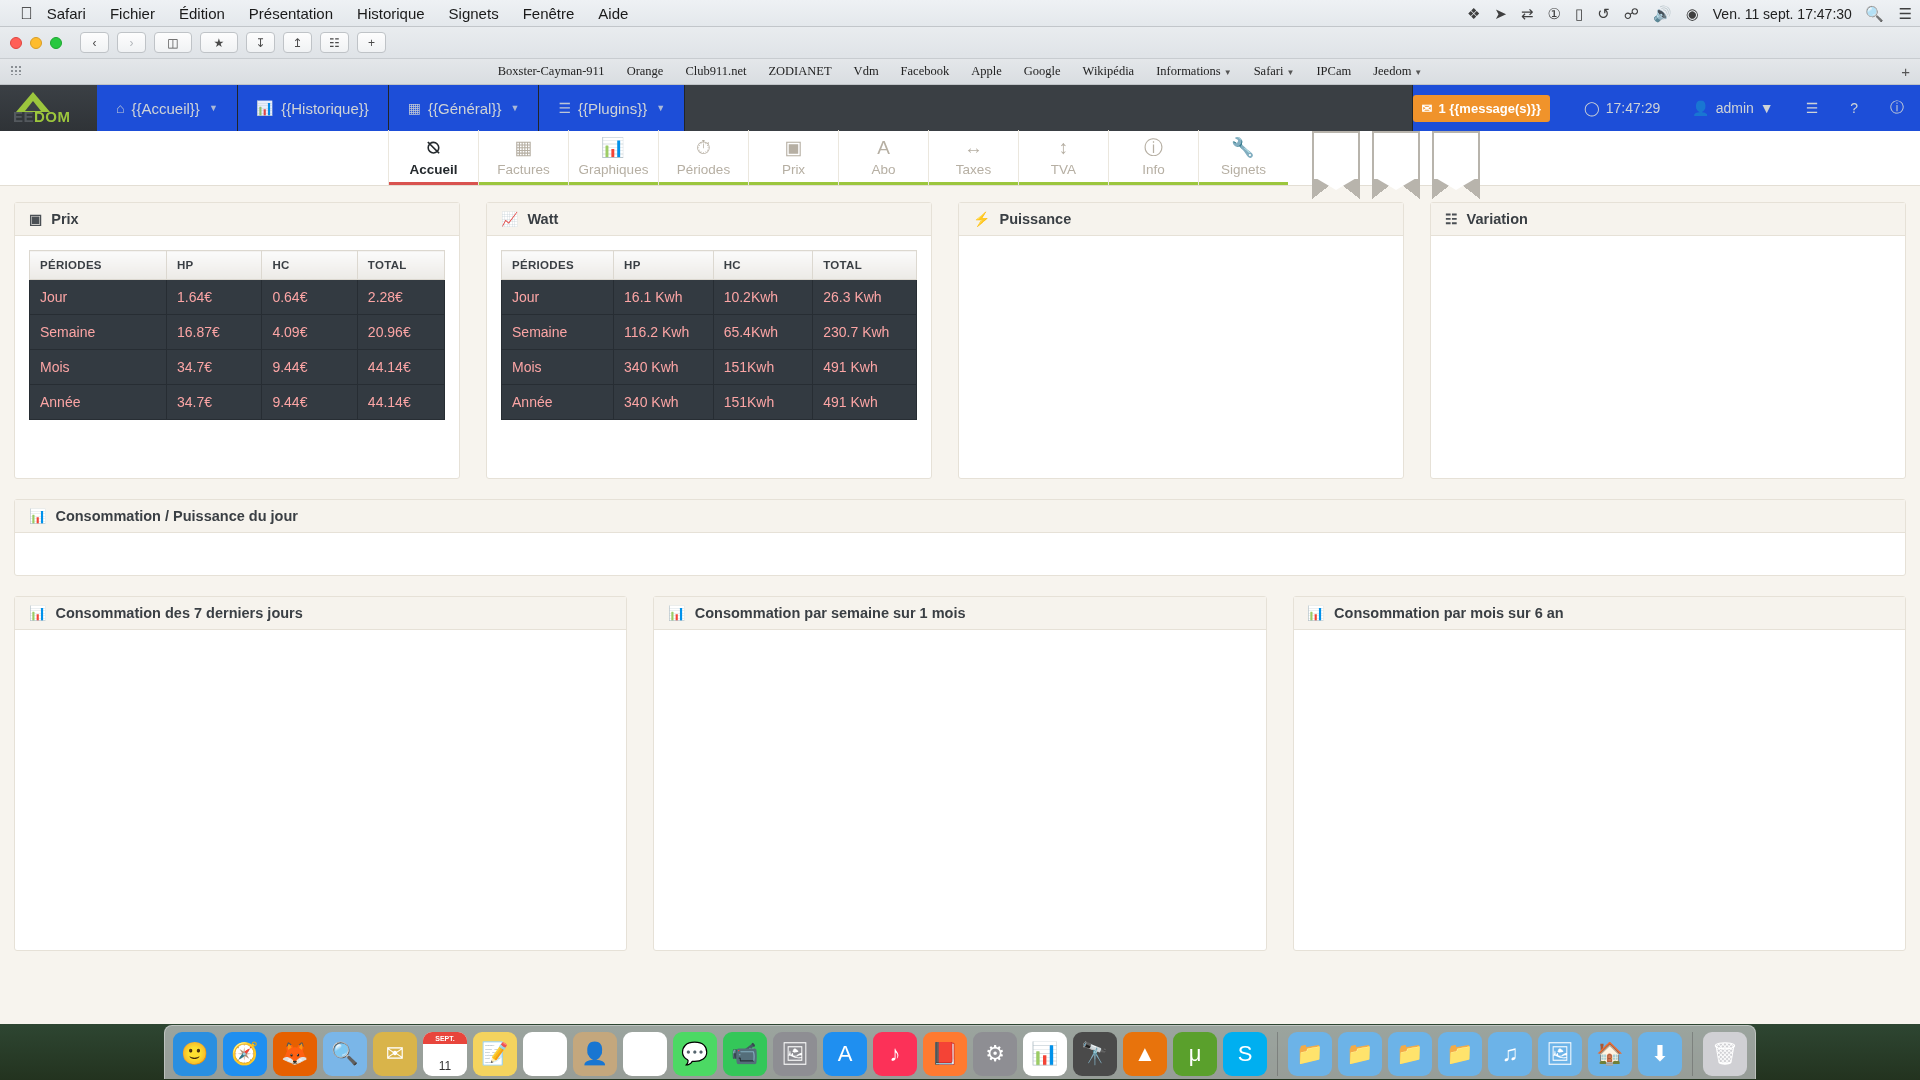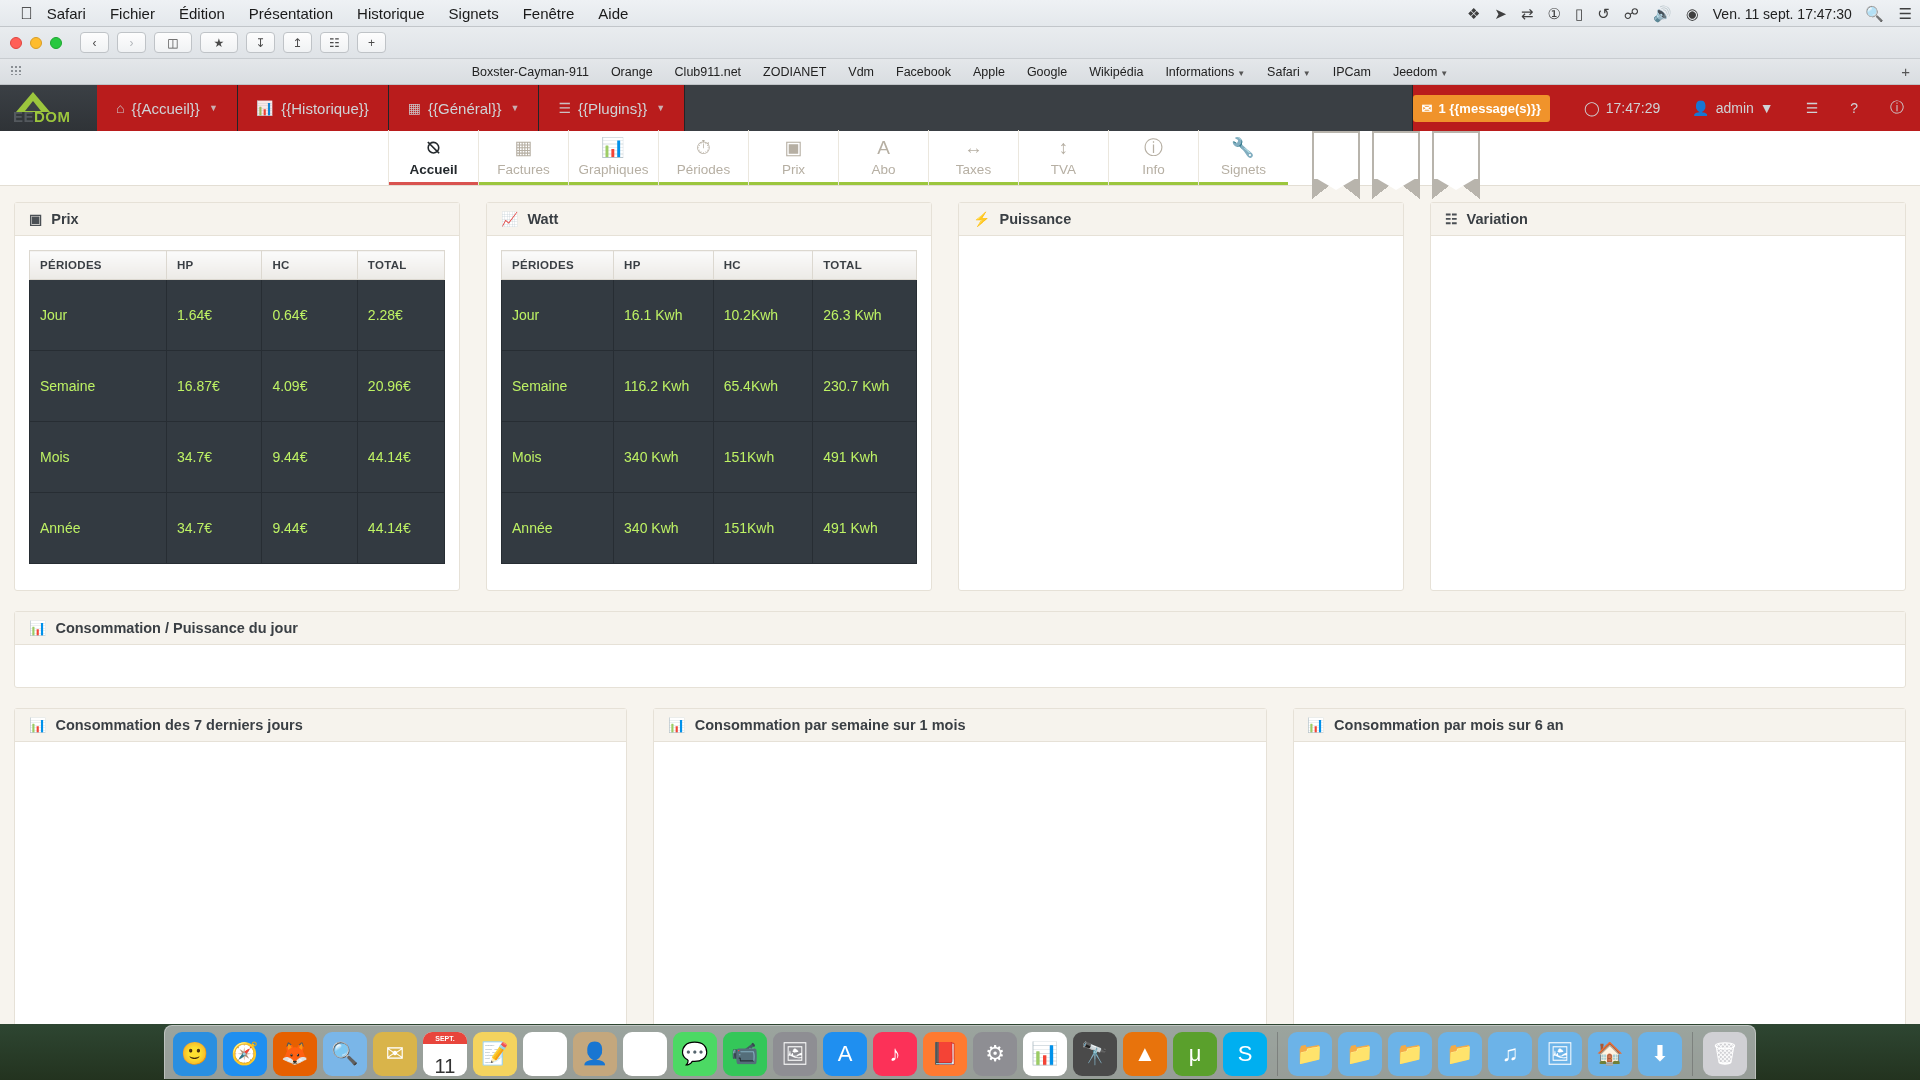--- a/index.html
+++ b/index.html
@@ -76,30 +76,30 @@
     display: flex; align-items: center; justify-content: center;
     gap: 22px; font-size: 12.5px; color: #222;
     position: relative;
   }
   .bookmarks .grip {
     position: absolute; left: 10px; top: 6px;
     width: 12px; height: 10px;
     background-image: radial-gradient(#8a8f94 40%, transparent 41%);
     background-size: 4px 4px;
   }
-  .bm { white-space: nowrap; cursor: default; }
+  .bm { white-space: nowrap; cursor: default; font-family: Liberation Serif, serif; }
   .bm .car { font-size: 8px; color: #555; margin-left: 3px; }
   .bookmarks .plus { position: absolute; right: 10px; color: #555; font-size: 15px; }
 
   
   .page { width: 1920px; height: 965px; background: #f7f4ee; overflow: hidden; }
 
   
   .jnav {
-    height: 46px; background: #b91c1c;
+    height: 46px; background: #1d4ed8;
     display: flex; align-items: stretch;
     color: #cfd3d6; font-size: 15px;
     position: relative;
     justify-content: center;
   }
   .jlogo {
     width: 97px; background: linear-gradient(to bottom,#3b4045,#2f3337);
     display: flex; align-items: center; justify-content: center;
     position: relative;
   }
@@ -213,23 +213,23 @@
 
   table.j { border-collapse: collapse; width: 100%; }
   table.j th {
     background: linear-gradient(to bottom,#fbfbfb,#eceae6);
     border: 1px solid #dcd8d0;
     color: #3a3f44; font-size: 11.5px; font-weight: bold;
     text-align: left; padding: 8px 10px;
     text-transform: uppercase; letter-spacing: .3px;
   }
   table.j td {
-    background: #333a41; color: #bef264;
+    background: #333a41; color: #fca5a5;
     border: 1px solid #272d33;
-    font-size: 14px; padding: 27px 10px;
+    font-size: 14px; padding: 9px 10px;
   }
   .p-prix table.j th:nth-child(1){width:33%}
   .p-prix table.j th:nth-child(2){width:23%}
   .p-prix table.j th:nth-child(3){width:23%}
   .p-watt table.j th:nth-child(1){width:27%}
   .p-watt table.j th:nth-child(2){width:24%}
   .p-watt table.j th:nth-child(3){width:24%}
   .empty-body { height: 242px; }
 
   .wide-panel { margin: 20px 14px 0 14px; }
@@ -258,21 +258,21 @@
     display: flex; align-items: center; justify-content: center;
     font-size: 22px; color: #fff; position: relative;
     overflow: hidden;
   }
   .dock .sep { width: 1px; height: 44px; background: rgba(90,90,90,.45); margin: 0 4px; }
   .dock .di .cal-top {
     position: absolute; top: 0; left: 0; right: 0; height: 12px;
     background: #e8453c; color: #fff; font-size: 7px; font-weight: bold;
     display: flex; align-items: center; justify-content: center;
   }
-  .dock .di .cal-num { margin-top: 24px; color: #333; font-size: 20px; font-weight: 300; }
+  .dock .di .cal-num { margin-top: 24px; color: #333; font-size: 12px; font-weight: 300; }
 </style>
 </head>
 <body>
 
 <div class="menubar">
   <span class="apple"></span>
   <span class="mi bold">Safari</span>
   <span class="mi">Fichier</span>
   <span class="mi">Édition</span>
   <span class="mi">Présentation</span>

